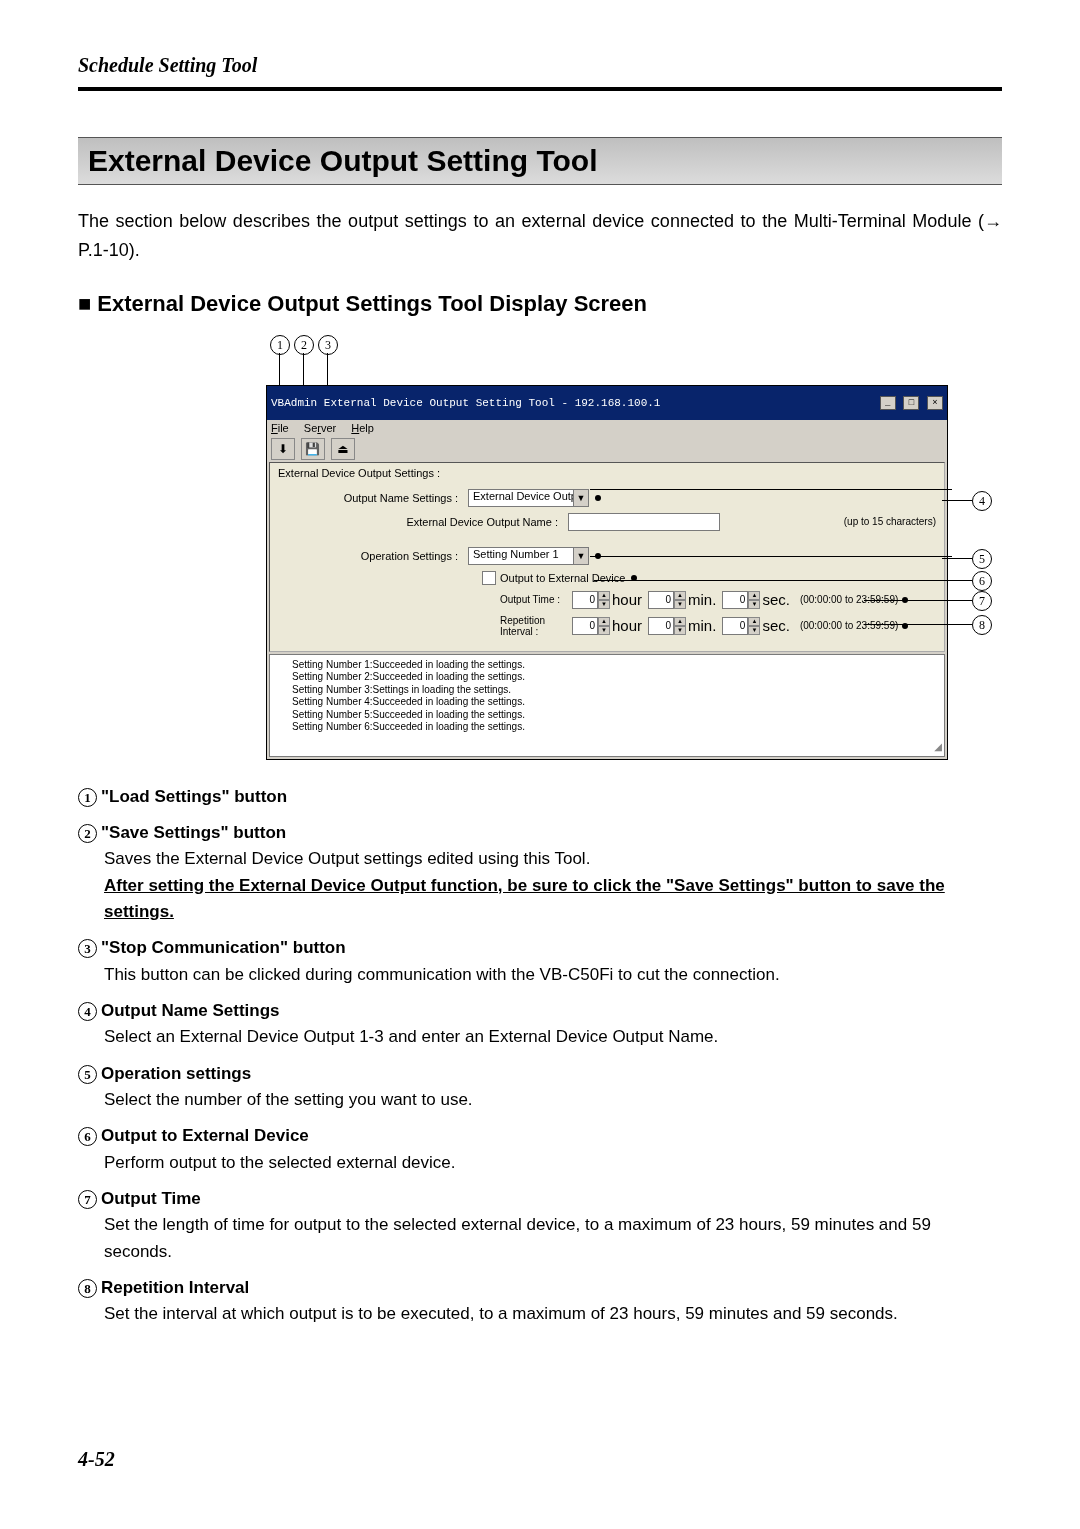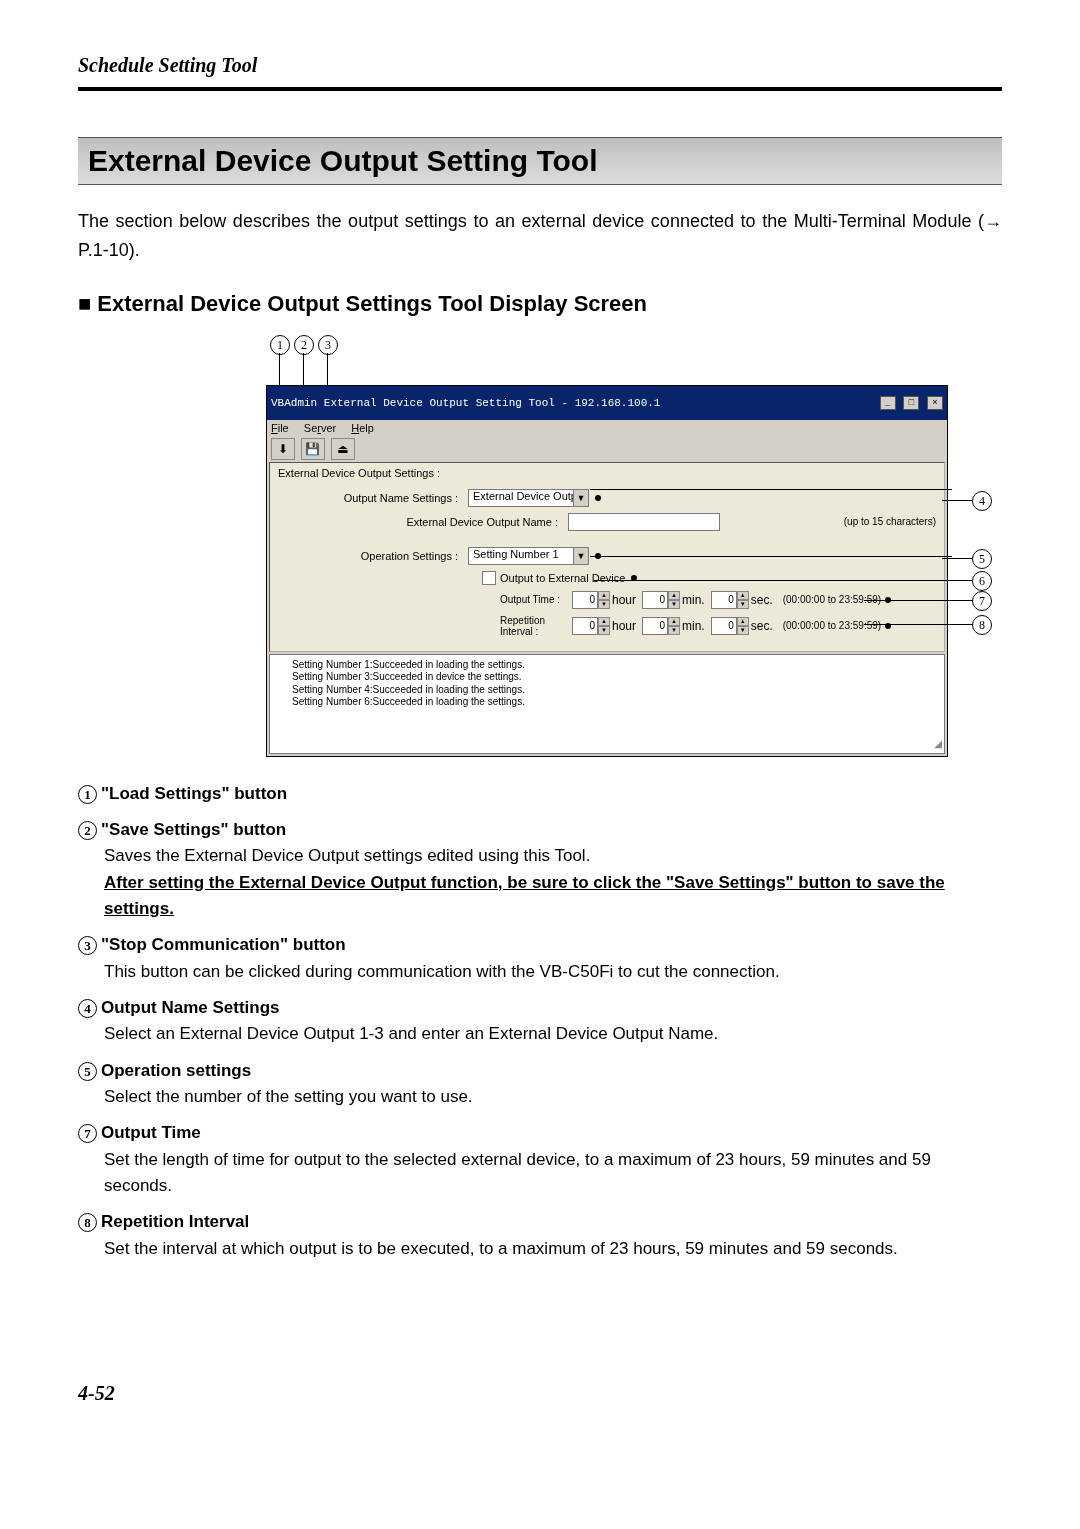--- a/index.html
+++ b/index.html
@@ -161,21 +161,21 @@
     display: inline-block;
     background: #fff;
     border: 1px solid #7a7a7a;
     height: 16px;
     width: 150px;
   }
   .spin { display: inline-flex; align-items: center; margin-right: 2px; }
   .spin .sbox { background: #fff; border: 1px solid #7a7a7a; width: 22px; height: 16px; font-size: 10px; text-align: right; padding-right: 2px; line-height: 16px; }
   .spin .arrows { width: 12px; height: 18px; display: flex; flex-direction: column; }
   .spin .arrows span { flex: 1; background: #d4d0c8; border: 1px solid #888; font-size: 6px; text-align: center; line-height: 6px; }
-  .unit { font-size: 12px; margin-right: 6px; }
+  .unit { font-size: 15px; margin-right: 6px; }
   .hint { font-size: 10px; margin-left: 4px; }
   .chk { display: inline-block; width: 12px; height: 12px; background: #fff; border: 1px solid #7a7a7a; margin-right: 4px; vertical-align: middle; }
   .statusbox {
     background: #fff;
     border: 1px solid #7a7a7a;
     margin: 2px;
     padding: 4px 6px 22px 22px;
     font-size: 10px;
     line-height: 1.25;
     min-height: 72px;
@@ -381,22 +381,24 @@
           <div style="position:absolute; left:586px; top:9px; height:1px; background:#000; width:88px;"></div>
           <div class="callout-right" style="top:0; width:50px; right:-56px;">
             <div class="hline" style="width:34px;"></div>
             <span class="num-circle">8</span>
           </div>
         </div>
       </div>
 
       <div class="statusbox">
         <div>Setting Number 1:Succeeded in loading the settings.</div>
-        <div>Setting Number 3:Succeeded in device the settings.</div>
+        <div>Setting Number 2:Succeeded in loading the settings.</div>
+        <div>Setting Number 3:Settings in loading the settings.</div>
         <div>Setting Number 4:Succeeded in loading the settings.</div>
+        <div>Setting Number 5:Succeeded in loading the settings.</div>
         <div>Setting Number 6:Succeeded in loading the settings.</div>
         <span class="grip">◢</span>
       </div>
     </div>
   </div>
 
   <div class="defs">
     <div class="def-row">
       <div class="def-title"><span class="num-circle">1</span><span>"Load Settings" button</span></div>
     </div>
@@ -411,20 +413,24 @@
     </div>
     <div class="def-row">
       <div class="def-title"><span class="num-circle">4</span><span>Output Name Settings</span></div>
       <div class="def-body">Select an External Device Output 1-3 and enter an External Device Output Name.</div>
     </div>
     <div class="def-row">
       <div class="def-title"><span class="num-circle">5</span><span>Operation settings</span></div>
       <div class="def-body">Select the number of the setting you want to use.</div>
     </div>
     <div class="def-row">
+      <div class="def-title"><span class="num-circle">6</span><span>Output to External Device</span></div>
+      <div class="def-body">Perform output to the selected external device.</div>
+    </div>
+    <div class="def-row">
       <div class="def-title"><span class="num-circle">7</span><span>Output Time</span></div>
       <div class="def-body">Set the length of time for output to the selected external device, to a maximum of 23 hours, 59 minutes and 59 seconds.</div>
     </div>
     <div class="def-row">
       <div class="def-title"><span class="num-circle">8</span><span>Repetition Interval</span></div>
       <div class="def-body">Set the interval at which output is to be executed, to a maximum of 23 hours, 59 minutes and 59 seconds.</div>
     </div>
   </div>
 
   <div class="page-num">4-52</div>

